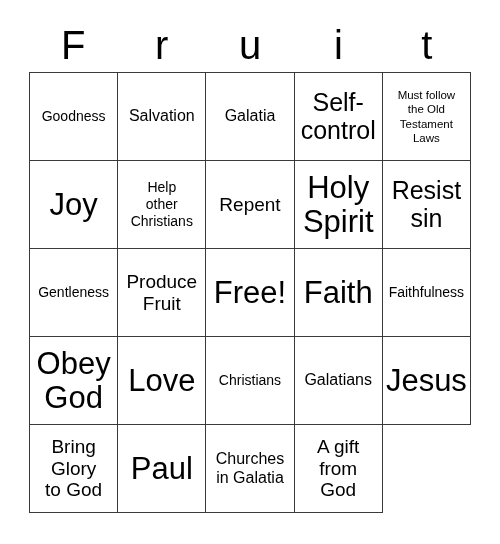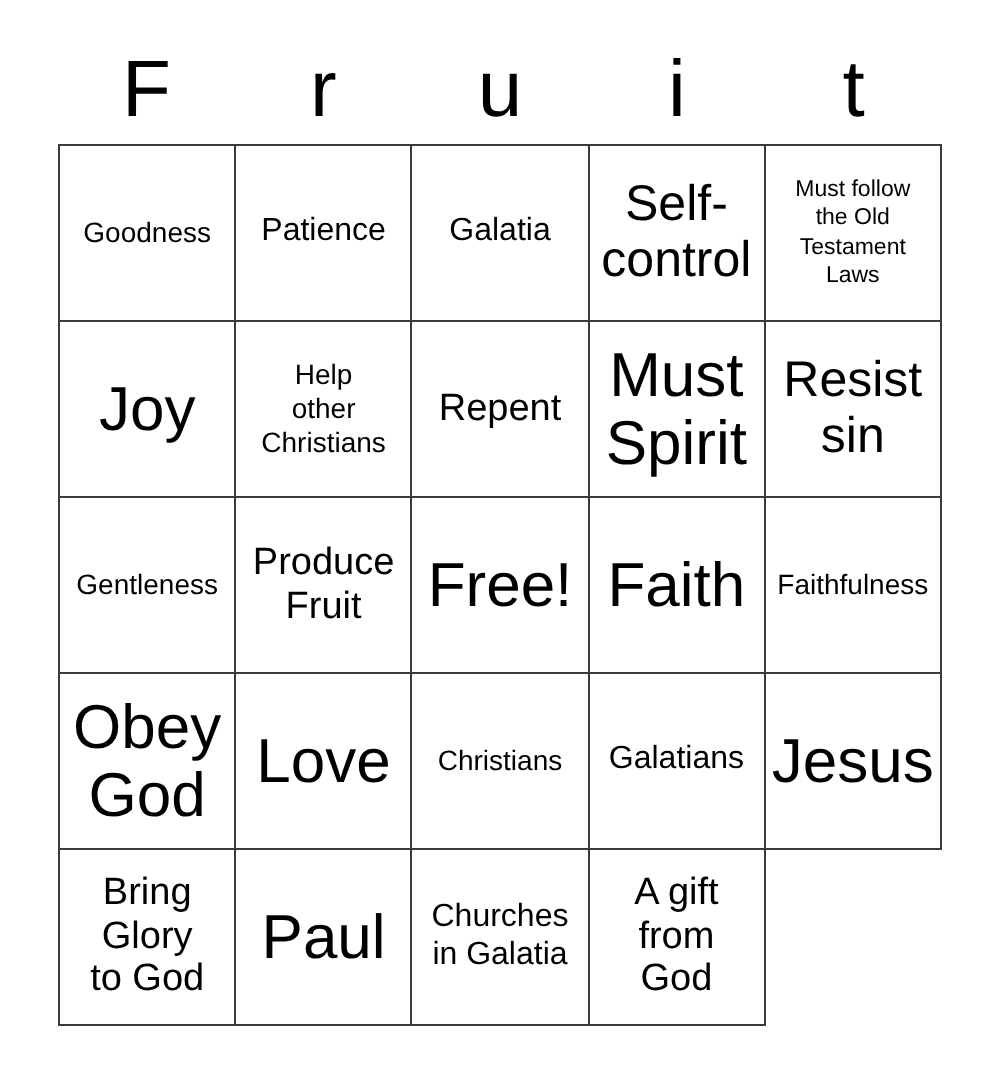--- a/index.html
+++ b/index.html
@@ -93,21 +93,21 @@
     <div class="title-letter">u</div>
     <div class="title-letter">i</div>
     <div class="title-letter">t</div>
   </div>
 
   <div class="grid" id="bingo-grid">
       <div class="cell fs-sm">
         <span class="cell-text">Goodness</span>
       </div>
       <div class="cell fs-md">
-        <span class="cell-text">Patience</span>
+        <span class="cell-text">Salvation</span>
       </div>
       <div class="cell fs-md">
         <span class="cell-text">Galatia</span>
       </div>
       <div class="cell fs-xl">
         <span class="cell-text">Self-
 control</span>
       </div>
       <div class="cell fs-xs">
         <span class="cell-text">Must follow
@@ -120,21 +120,21 @@
       </div>
       <div class="cell fs-sm">
         <span class="cell-text">Help
 other
 Christians</span>
       </div>
       <div class="cell fs-lg">
         <span class="cell-text">Repent</span>
       </div>
       <div class="cell fs-xxl">
-        <span class="cell-text">Must
+        <span class="cell-text">Holy
 Spirit</span>
       </div>
       <div class="cell fs-xl">
         <span class="cell-text">Resist
 sin</span>
       </div>
       <div class="cell fs-sm">
         <span class="cell-text">Gentleness</span>
       </div>
       <div class="cell fs-lg">

